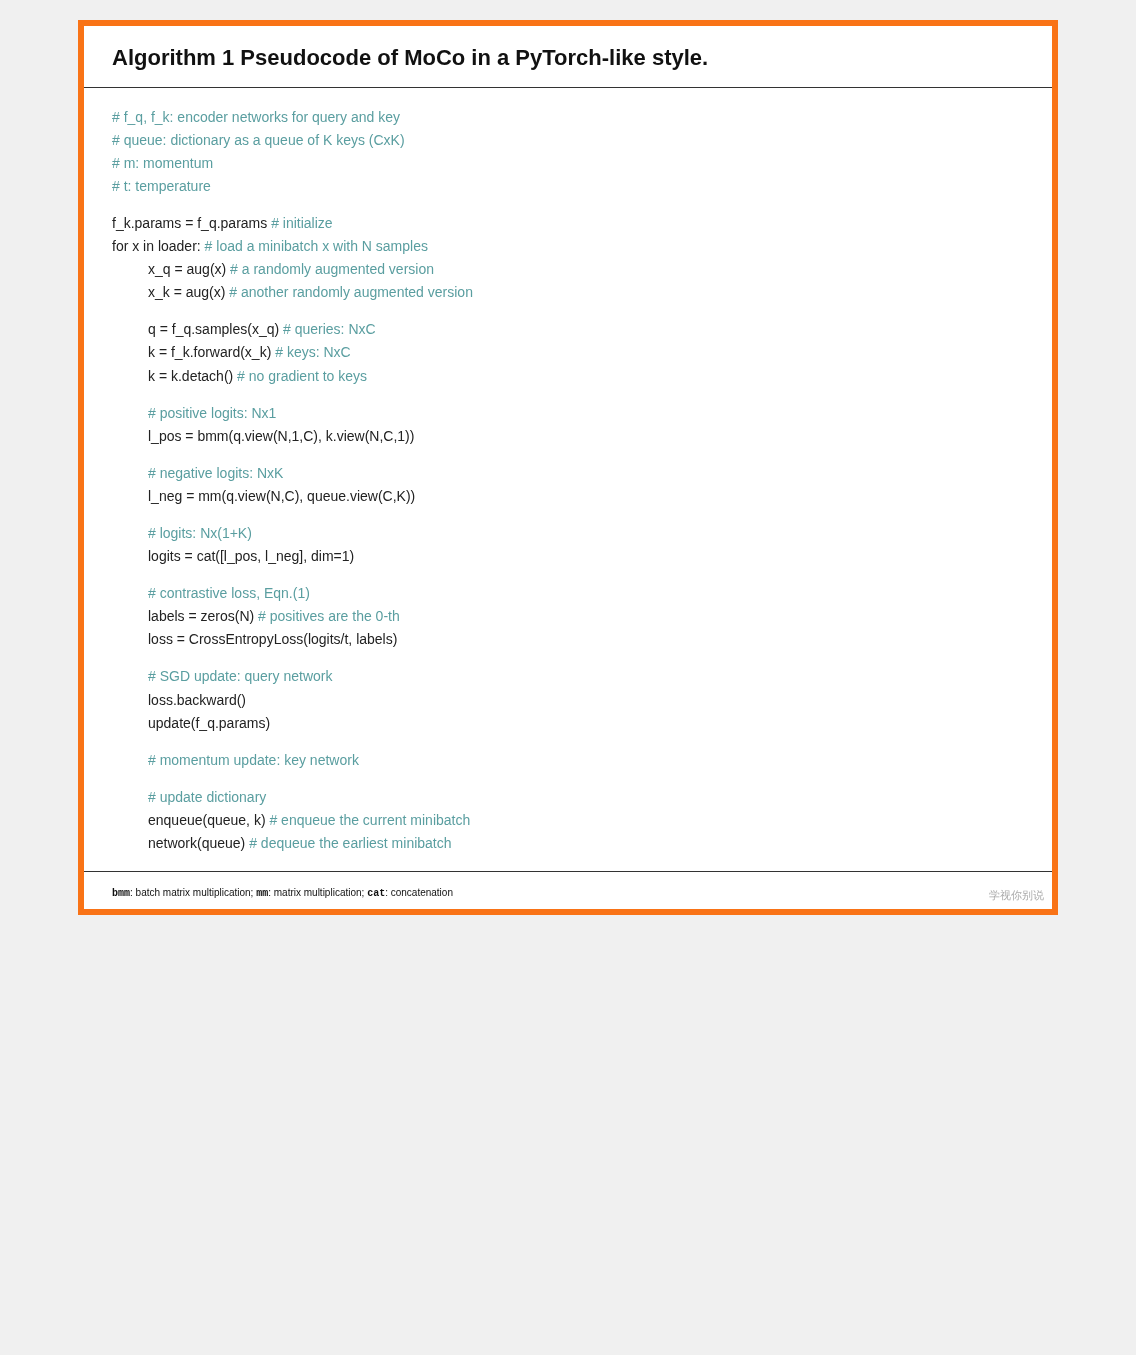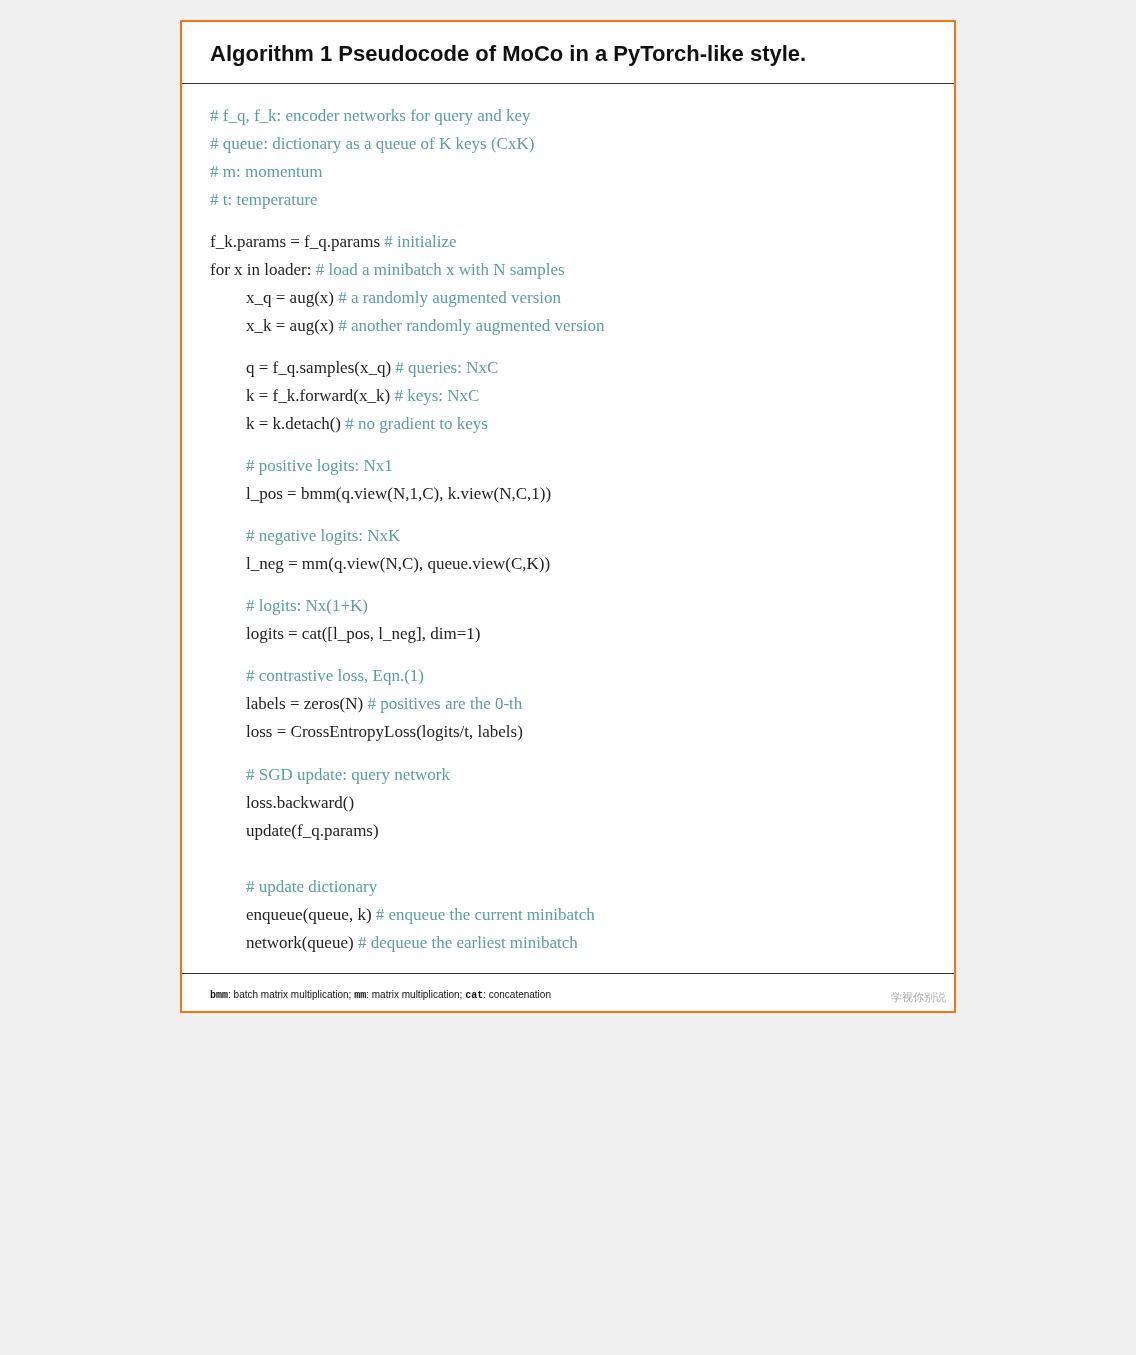--- a/index.html
+++ b/index.html
@@ -9,39 +9,39 @@
       display: flex;
       justify-content: center;
       align-items: flex-start;
       min-height: 100vh;
       padding: 20px;
       font-family: Arial, sans-serif;
     }
 
     .algorithm-box {
       background: #fff;
-      border: 2px solid #f97316;
-      width: 776px;
+      border: 6px solid #f97316;
+      width: 980px;
       padding: 0;
       position: relative;
     }
 
     .algorithm-title {
       font-size: 22px;
       font-weight: bold;
       padding: 18px 28px 14px 28px;
       border-bottom: 1.5px solid #333;
       color: #111;
       line-height: 1.3;
     }
 
     .algorithm-body {
       padding: 18px 36px 16px 28px;
-      font-family: Liberation Serif, serif;
-      font-size: 17px;
+      font-family: Liberation Sans, sans-serif;
+      font-size: 14px;
       line-height: 1.65;
       color: #222;
     }
 
     .comment {
       color: #5a9ea0;
     }
 
     .code-block {
       margin-bottom: 0;
@@ -118,20 +118,21 @@
         <div style="padding-left: 36px;"><span>logits = cat([l_pos, l_neg], dim=1)</span></div>
         <div style="height: 14px;"></div>
         <div style="padding-left: 36px;"><span class="comment"># contrastive loss, Eqn.(1)</span></div>
         <div style="padding-left: 36px;"><span>labels = zeros(N) </span><span class="comment"># positives are the 0-th</span></div>
         <div style="padding-left: 36px;"><span>loss = CrossEntropyLoss(logits/t, labels)</span></div>
         <div style="height: 14px;"></div>
         <div style="padding-left: 36px;"><span class="comment"># SGD update: query network</span></div>
         <div style="padding-left: 36px;"><span>loss.backward()</span></div>
         <div style="padding-left: 36px;"><span>update(f_q.params)</span></div>
         <div style="height: 14px;"></div>
+        <div style="padding-left: 36px;"><span class="comment"># momentum update: key network</span></div>
         <div style="height: 14px;"></div>
         <div style="padding-left: 36px;"><span class="comment"># update dictionary</span></div>
         <div style="padding-left: 36px;"><span>enqueue(queue, k) </span><span class="comment"># enqueue the current minibatch</span></div>
         <div style="padding-left: 36px;"><span>network(queue) </span><span class="comment"># dequeue the earliest minibatch</span></div>
       </div>
 
   </div>
 
   <div class="algorithm-footer">
     <span class="footer-text">

